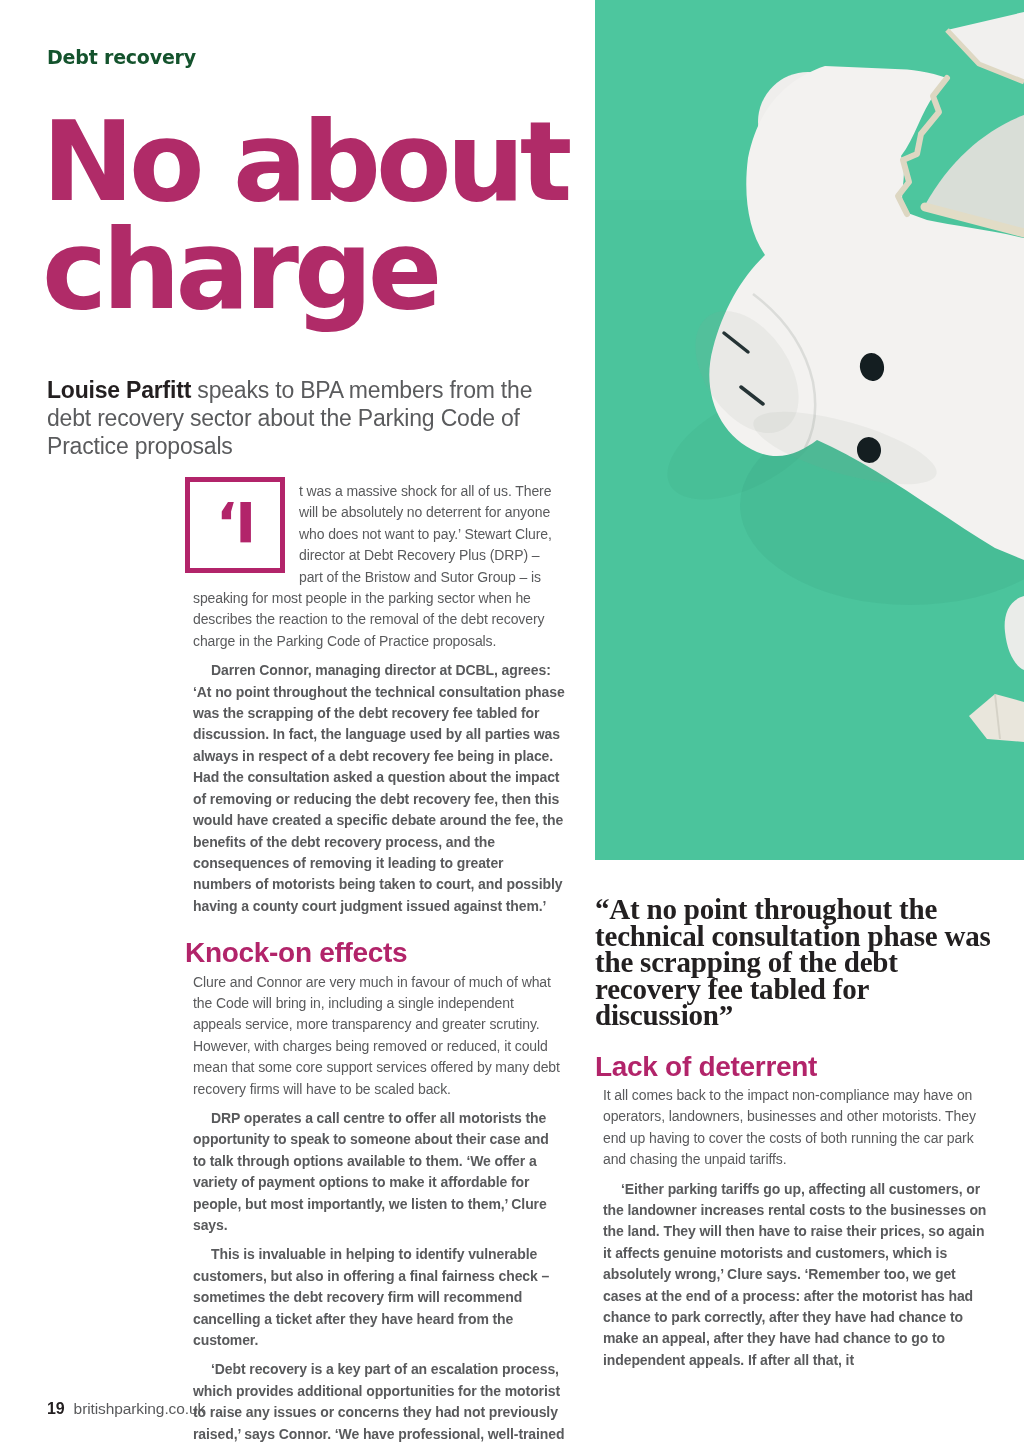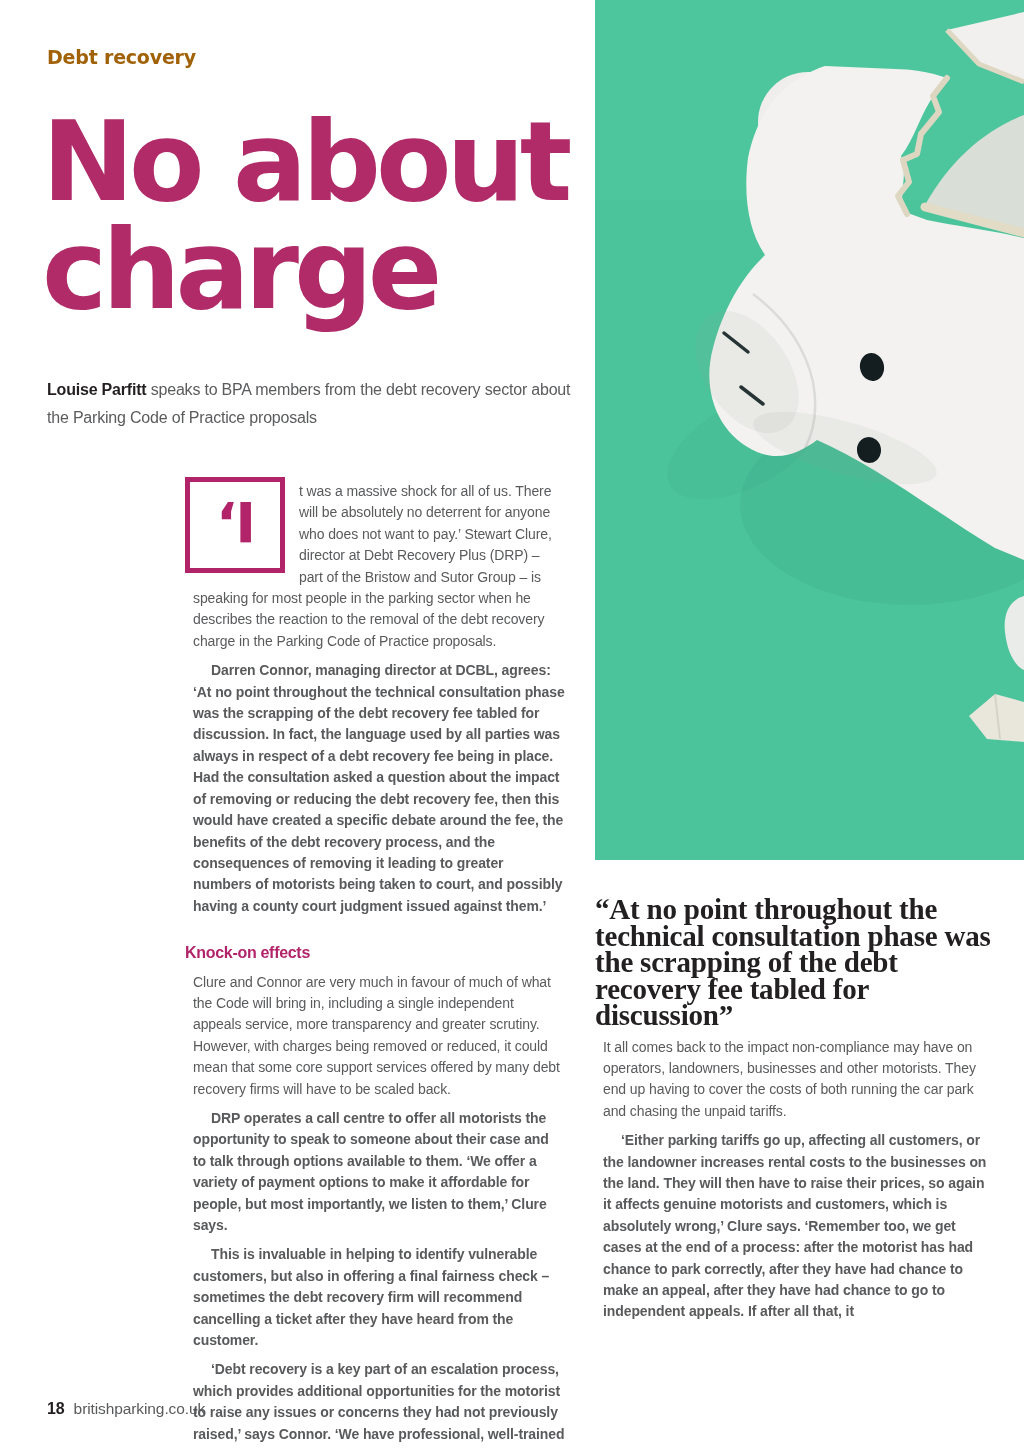--- a/index.html
+++ b/index.html
@@ -7,52 +7,52 @@
     width:1024px;height:1448px;
     background:#ffffff;
     position:relative;
     overflow:hidden;
     font-family:"Liberation Sans",sans-serif;
     -webkit-font-smoothing:antialiased;
   }
   .kicker{
     position:absolute;left:47px;top:46px;
     font-family:"DejaVu Sans",sans-serif;
-    font-weight:bold;font-size:19px;color:#a16207;
+    font-weight:bold;font-size:19px;color:#14532d;
     letter-spacing:-0.2px;
   }
   .headline{
     position:absolute;left:42px;top:108px;
     font-family:"DejaVu Sans",sans-serif;
     font-weight:bold;font-size:110px;line-height:108px;
     letter-spacing:-5px;color:#b02b68;
   }
   .headline span{display:block;}
   .standfirst{
     position:absolute;left:47px;top:376px;width:525px;
-    font-size:16px;line-height:28px;letter-spacing:-0.2px;
+    font-size:23px;line-height:28px;letter-spacing:-0.2px;
     color:#5a5b5d;
   }
   .standfirst .lead{font-weight:bold;color:#231f20;}
   .photo{
     position:absolute;left:595px;top:0;width:429px;height:860px;
     overflow:hidden;
   }
   .col{
     position:absolute;
     font-size:14px;line-height:21.4px;letter-spacing:-0.1px;
     color:#595a5c;
   }
   .col p{margin:8px;}
   .col p.ind{text-indent:18px;font-weight:bold;}
   .col-left{left:185px;top:473px;width:388px;}
   .col-right{left:595px;top:896px;width:400px;}
   .subhead{
     margin:25px 0 5px 0;
-    font-weight:bold;font-size:16px;letter-spacing:-0.3px;
+    font-weight:bold;font-size:28px;letter-spacing:-0.3px;
     color:#b2246a;
   }
   .col-right .subhead{margin-top:27px;}
   .dropcap-box{
     float:left;
     width:90px;height:86px;
     border:5px solid #b2246a;
     margin:4px 14px 6px 0;
     display:flex;align-items:center;justify-content:center;
     background:#ffffff;
@@ -154,19 +154,20 @@
   <h3 class="subhead">Knock-on effects</h3>
   <p>Clure and Connor are very much in favour of much of what the Code will bring in, including a single independent appeals service, more transparency and greater scrutiny. However, with charges being removed or reduced, it could mean that some core support services offered by many debt recovery firms will have to be scaled back.</p>
   <p class="ind">DRP operates a call centre to offer all motorists the opportunity to speak to someone about their case and to talk through options available to them. ‘We offer a variety of payment options to make it affordable for people, but most importantly, we listen to them,’ Clure says.</p>
   <p class="ind">This is invaluable in helping to identify vulnerable customers, but also in offering a final fairness check – sometimes the debt recovery firm will recommend cancelling a ticket after they have heard from the customer.</p>
   <p class="ind">‘Debt recovery is a key part of an escalation process, which provides additional opportunities for the motorist to raise any issues or concerns they had not previously raised,’ says Connor. ‘We have professional, well-trained customer service agents, including our welfare and vulnerability teams, who offer guidance and support.’</p>
   <p class="ind">But providing all these services costs money. ‘If we are having to tighten our belts owing to the lack of a debt recovery</p>
 </div>
 
 <div class="col col-right">
   <div class="pullquote">“At no point throughout the technical consultation phase was the scrapping of the debt recovery fee tabled for discussion”</div>
+  <h3 class="subhead">Lack of deterrent</h3>
   <p>It all comes back to the impact non-compliance may have on operators, landowners, businesses and other motorists. They end up having to cover the costs of both running the car park and chasing the unpaid tariffs.</p>
   <p class="ind">‘Either parking tariffs go up, affecting all customers, or the landowner increases rental costs to the businesses on the land. They will then have to raise their prices, so again it affects genuine motorists and customers, which is absolutely wrong,’ Clure says. ‘Remember too, we get cases at the end of a process: after the motorist has had chance to park correctly, after they have had chance to make an appeal, after they have had chance to go to independent appeals. If after all that, it</p>
 </div>
 
 <div class="footer">
-  <span class="pagenum">18</span><span>britishparking.co.uk</span>
+  <span class="pagenum">19</span><span>britishparking.co.uk</span>
 </div>
 
 </body></html>

